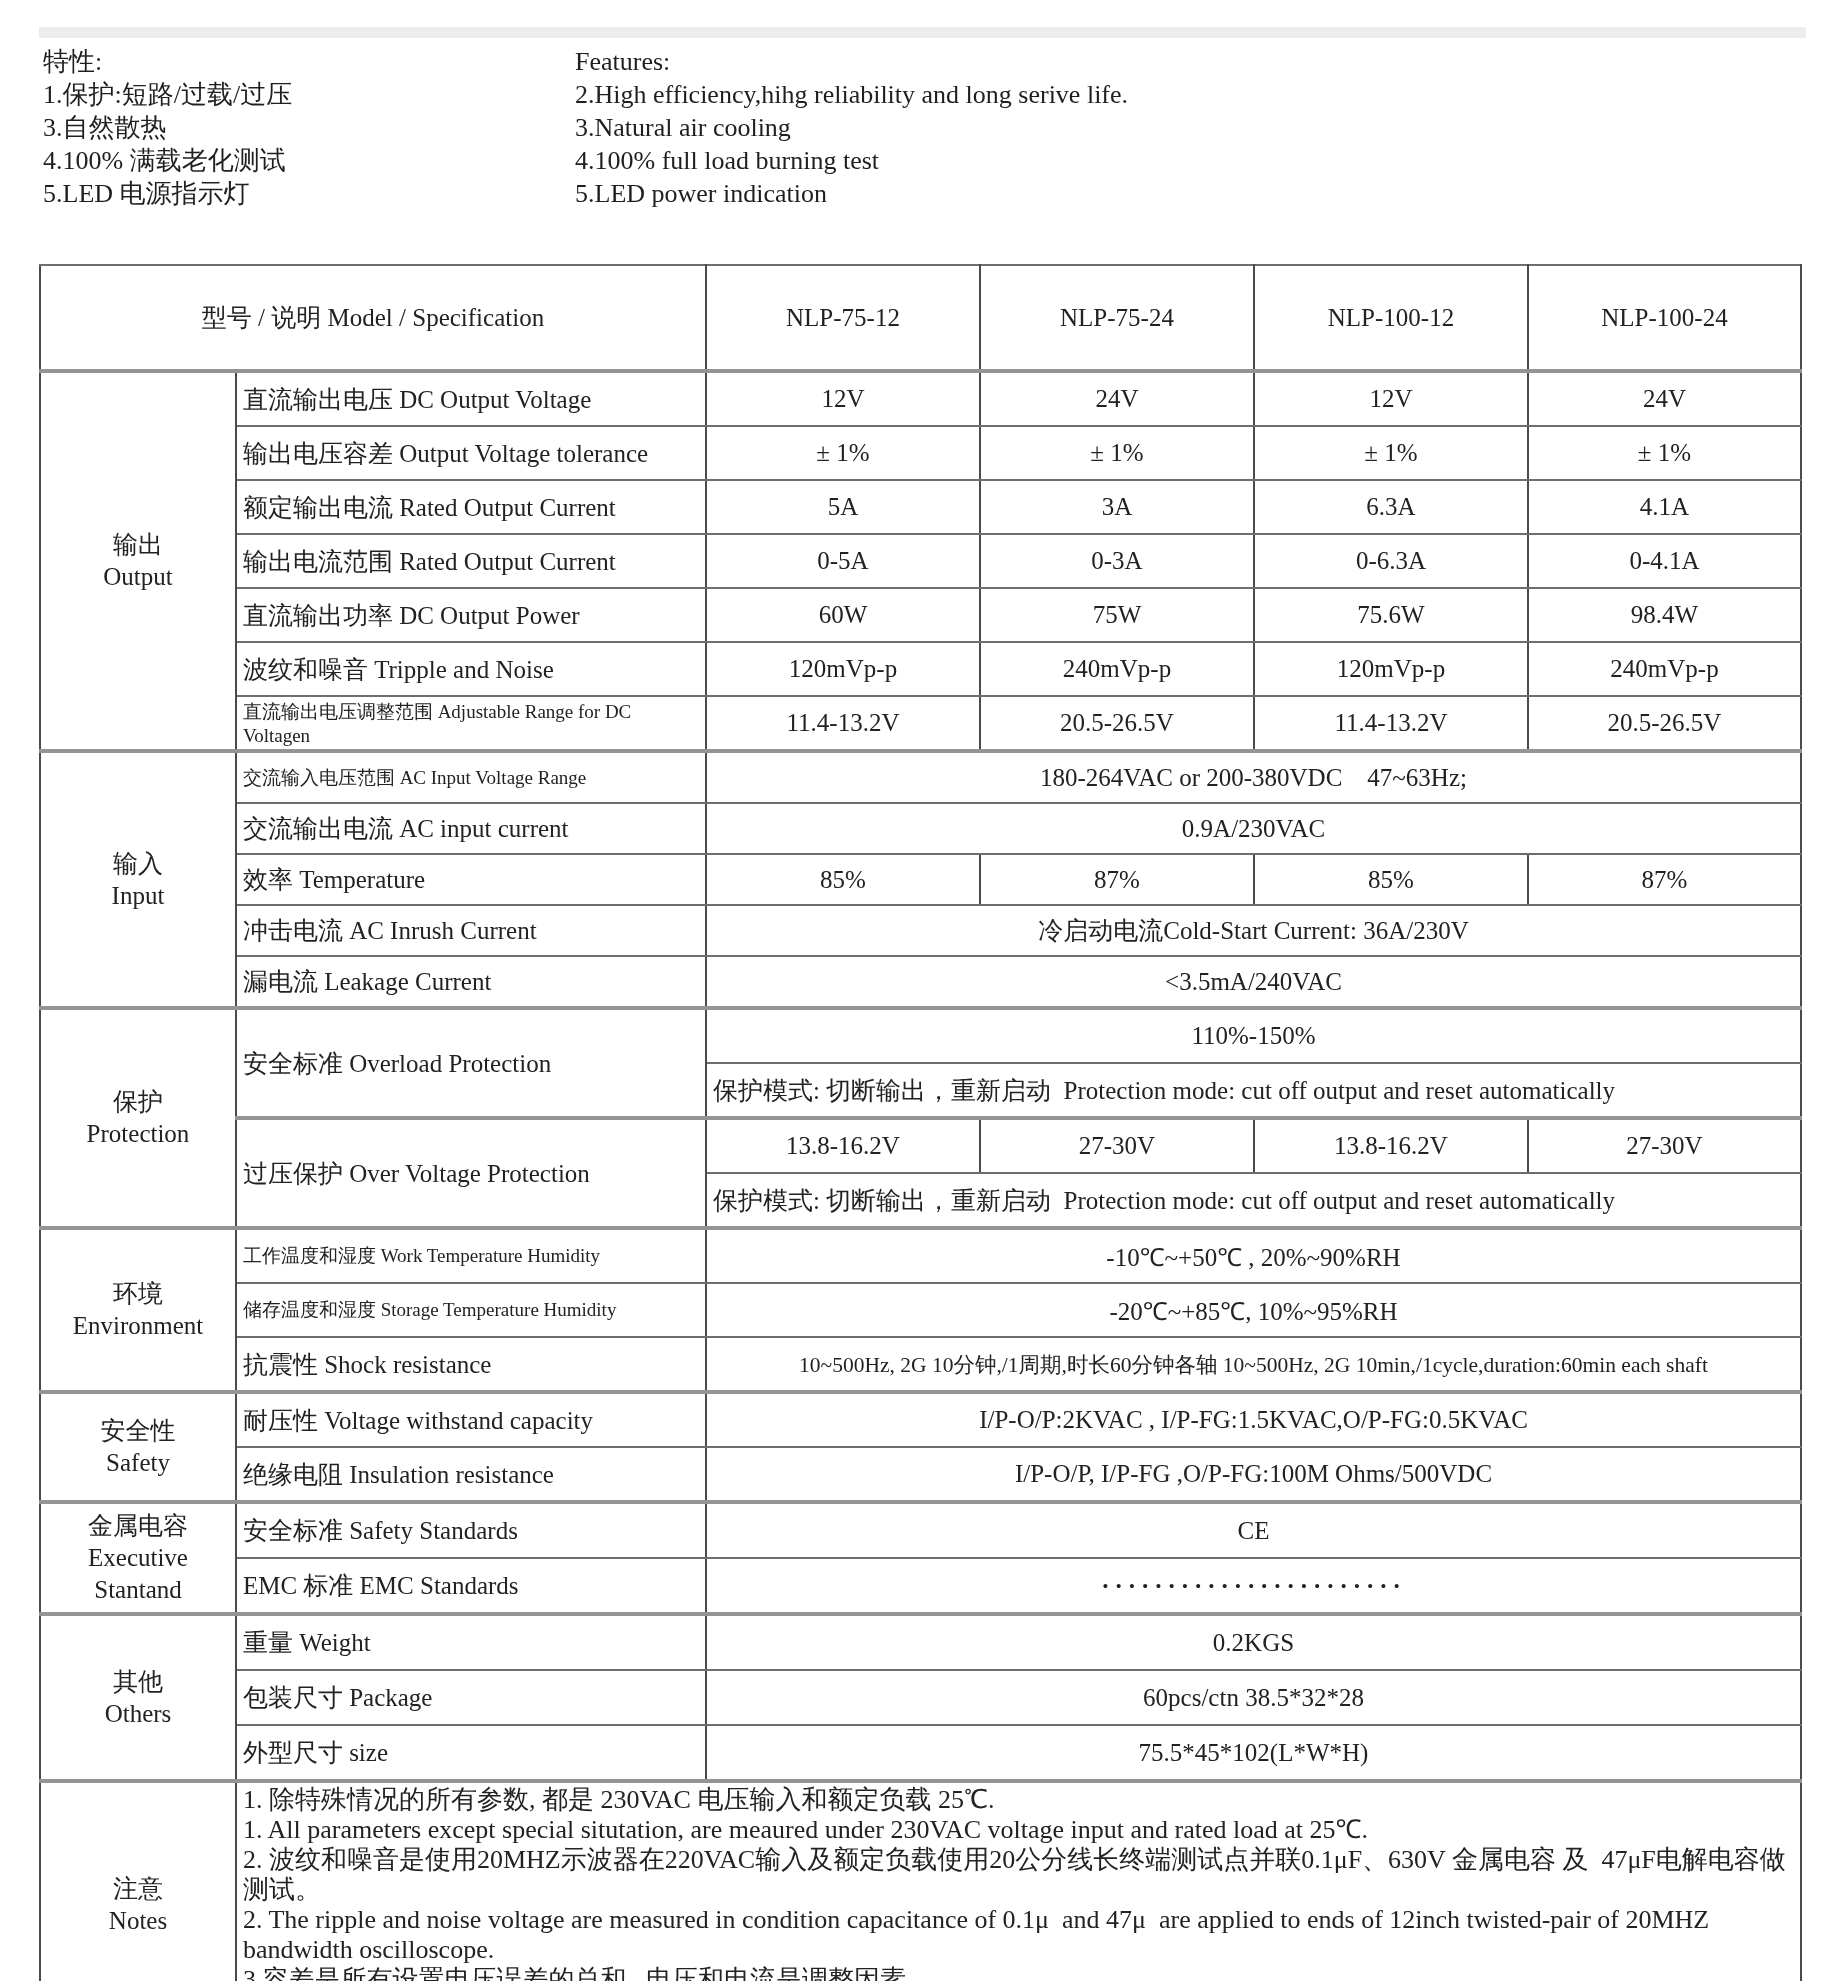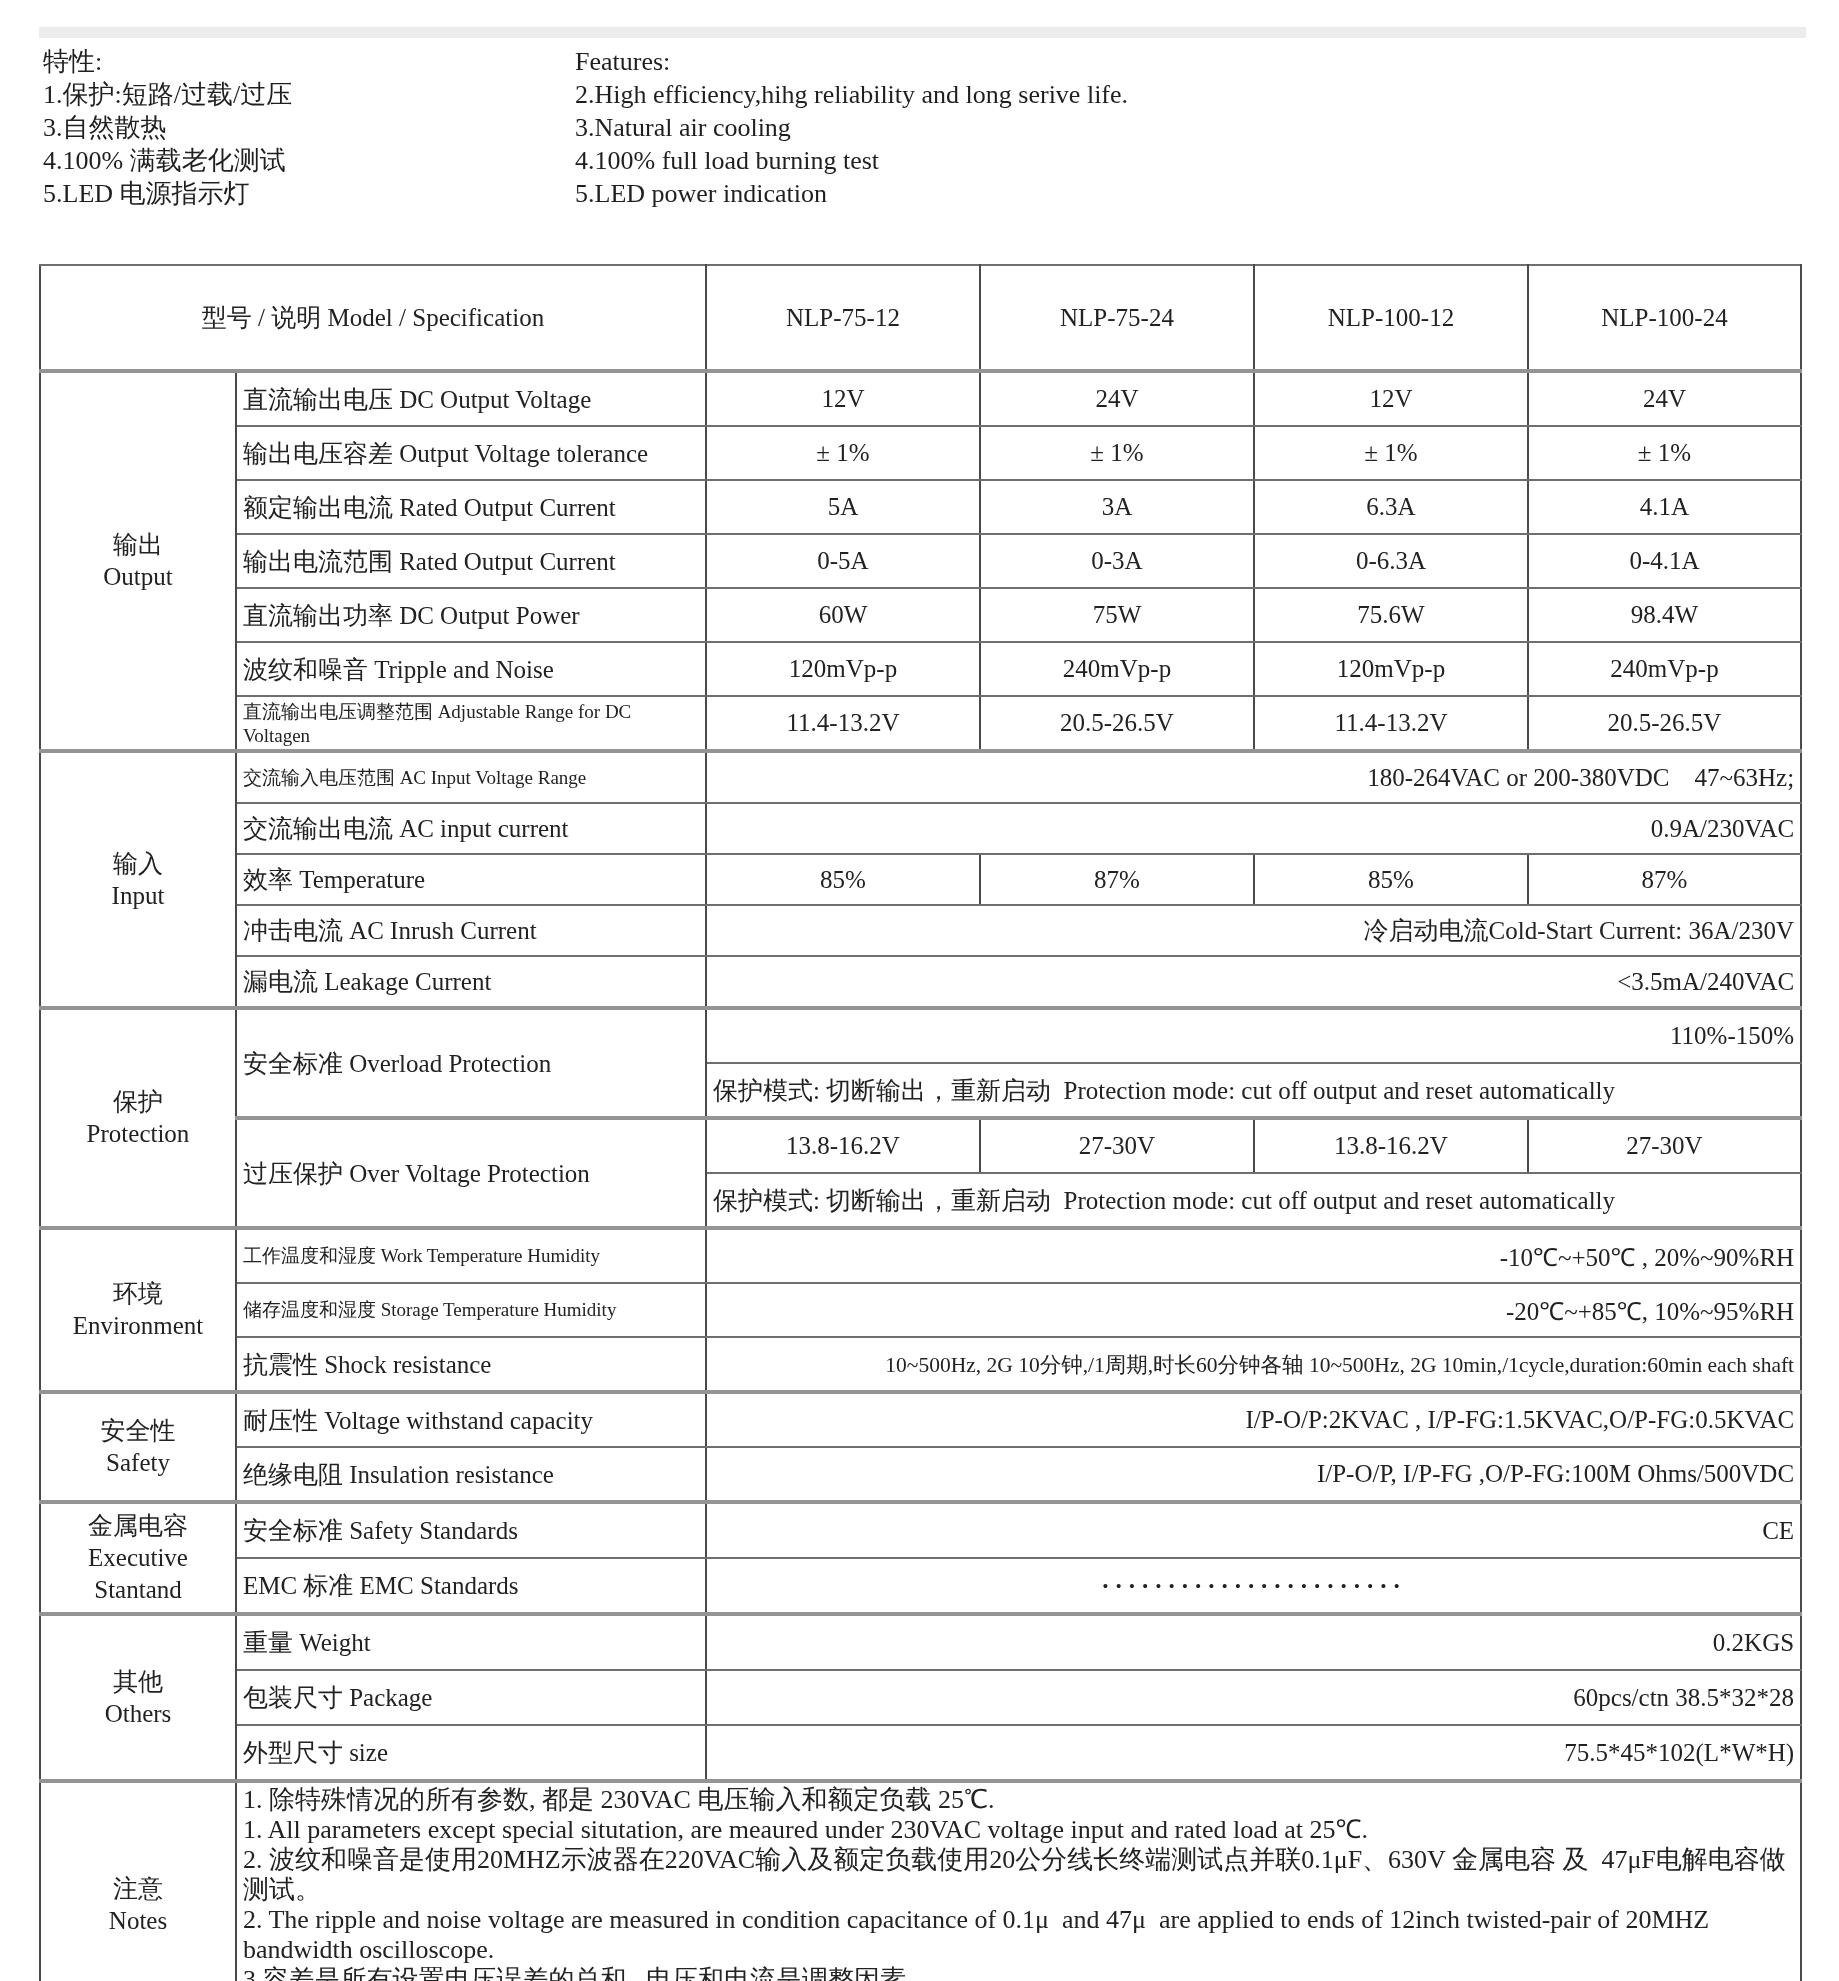--- a/index.html
+++ b/index.html
@@ -15,21 +15,21 @@
   table.spec td{border-left:2px solid #4a4a4a;border-right:2px solid #4a4a4a;
                 border-top:2.9px solid #6e6e6e;border-bottom:2.9px solid #6e6e6e;
                 padding:2px 5.9px;font-size:25px;vertical-align:middle;color:#222;}
   tr.sec > td{border-top:4.9px solid #949494;}
   .hdr{text-align:center;font-size:26px;}
   .group{text-align:center;font-size:26px;padding:0 2px;}
   .group span{display:block;line-height:32px;}
   .label{text-align:left;padding-left:17.6px;}
   .label.small{font-size:19px;}
   .val{text-align:center;}
-  .spanv{text-align:right;white-space:pre-wrap;}
+  .spanv{text-align:center;white-space:pre-wrap;}
   .spanv.small{font-size:21.5px;}
   .mode{text-align:left;padding-left:15.6px;font-size:23.4px;white-space:pre-wrap;}
   .dots{letter-spacing:4.9px;font-size:17.6px;font-weight:bold;text-align:center;}
   .notes-cell{padding:9.8px 11.7px 9.8px 15.6px;vertical-align:middle;}
   .notes-cell .note-line{font-size:26px;line-height:30px;white-space:pre-wrap;}
   tr.rh110 > td{height:99px;}
   tr.rh55 > td{height:48px;}
   tr.rh52 > td{height:45px;}
   tr.rh56 > td{height:49px;}
   tr.rh190 > td{height:179px;}

